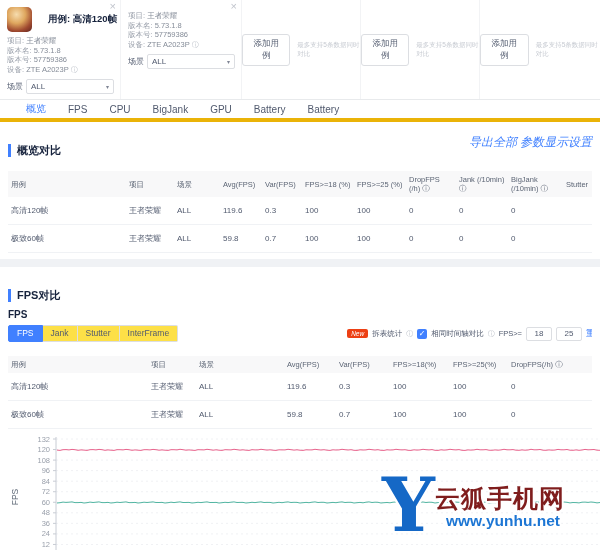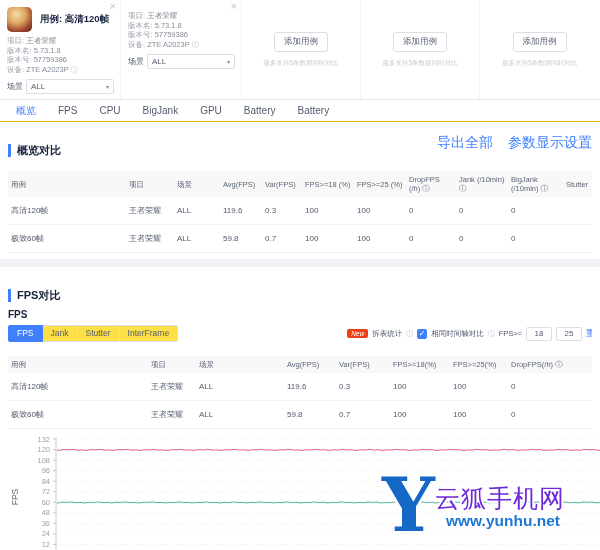--- a/index.html
+++ b/index.html
@@ -2,51 +2,51 @@
 <html><head>
 <meta charset="utf-8">
 <style>
   * { box-sizing: border-box; margin: 0; padding: 0; }
   html,body { width:600px; height:550px; overflow:hidden; }
   body { font-family:"Liberation Sans", sans-serif; color:#515a6e; background:#fff; position:relative; font-size:11px; }
 
   
   .top-row { display:flex; height:100px; border-bottom:1px solid #e8eaec; }
   .case-card { width:121px; flex:none; border-right:1px solid #f2f3f5; padding:7px 6px 4px 7px; position:relative; }
-  .case-head { display:flex; align-items:center; gap:8px; }
+  .case-head { display:flex; align-items:center; gap:16px; }
   .game-icon { width:25px; height:25px; border-radius:5px; flex:none;
     background: radial-gradient(circle at 38% 30%, #f6dcae 0%, #dfa75f 38%, #a04a30 70%, #5d2320 100%); }
   .case-title { font-size:9.5px; font-weight:bold; color:#17233d; white-space:nowrap; }
   .close-x { position:absolute; top:1px; right:4px; color:#c0c4cc; font-size:11px; cursor:pointer; line-height:11px; }
   .case-fields { margin-top:4px; }
   .cfield { font-size:7.5px; color:#9aa0ab; line-height:9.5px; white-space:nowrap; }
   .cfield .cval { color:#868d99; }
   .info-i { color:#b8bdc6; font-size:7px; }
   .scene-row { display:flex; align-items:center; gap:3px; margin-top:5px; }
   .scene-label { font-size:8px; color:#515a6e; flex:none; }
   .scene-select { flex:1; border:1px solid #dcdee2; border-radius:2px; height:15px; display:flex;
     align-items:center; justify-content:space-between; padding:0 4px; font-size:8px; color:#515a6e; background:#fff; cursor:pointer; }
   .caret { font-size:6px; color:#808695; }
-  .add-panel { width:119px; flex:none; border-right:1px solid #f2f3f5; display:flex; flex-direction:column;
+  .add-panel { width:119px; flex:none; border-right:1px solid #f2f3f5; display:flex; flex-direction:row;
     align-items:center; justify-content:center; gap:7px; }
   .add-panel:last-child { border-right:none; }
   .add-btn { border:1px solid #dcdee2; border-radius:3px; background:#fff; font-size:8.5px; color:#515a6e;
     padding:3px 9px; cursor:pointer; }
   .add-hint { font-size:6.5px; color:#c6cad1; }
 
   
-  .nav-tabs { display:flex; border-bottom:1px solid #eab308; padding:0 16px; height:22px; align-items:center;text-align:center; }
+  .nav-tabs { display:flex; border-bottom:4px solid #eab308; padding:0 26px; height:22px; align-items:center;text-align:center; }
   .nav-tab { font-size:10px; color:#515a6e; margin-right:22px; cursor:pointer; white-space:nowrap; }
   .nav-tab.active { color:#4080ff; }
 
   
   .section { padding:6px 8px 0 8px; }
   .sec-head { display:flex; align-items:center; justify-content:space-between; }
   .sec-title { font-size:11px; font-weight:bold; color:#17233d; border-left:3px solid #4080ff; padding-left:6px; line-height:13px;margin-top:16px; }
-  .sec-links a { color:#4080ff; font-size:14px; margin-left:12px; text-decoration:none; cursor:pointer; }
+  .sec-links a { color:#4080ff; font-size:12px; margin-left:0; text-decoration:none; cursor:pointer;font-style:italic; }
 
   .tbl-wrap { overflow:hidden; margin-top:14px; width:584px; }
   table { border-collapse:collapse; table-layout:fixed; }
   #overview-table { width:625px; }
   #fps-table { width:584px; }
   th { background:#f8f8f9; color:#5c6575; font-size:7.5px; font-weight:normal; text-align:left;
     padding:4px 3px; line-height:9px; vertical-align:middle; }
   td { font-size:8px; color:#515a6e; padding:8px 3px; border-bottom:1px solid #f0f2f5; white-space:nowrap; }
 
   .band { height:8px; background:#f0f2f5; margin-top:6px; }
@@ -76,21 +76,21 @@
   .sb-track { flex:1; height:9px; background:#42a1f5; cursor:pointer; }
   .legend-row { display:flex; justify-content:center; gap:16px; margin-top:4px; font-size:8px; color:#606a78; }
   .legend-item { display:flex; align-items:center; gap:4px; }
   .legend-dash { width:14px; height:2px; display:inline-block; }
 
   
   .watermark { position:absolute; right:2px; bottom:4px; width:216px; height:72px; pointer-events:none; }
   .wm-outline { text-shadow:1.5px 1.5px 0 #fff,-1.5px -1.5px 0 #fff,1.5px -1.5px 0 #fff,-1.5px 1.5px 0 #fff,0 1.5px 0 #fff,0 -1.5px 0 #fff,1.5px 0 0 #fff,-1.5px 0 0 #fff; }
   .wm-y { position:absolute; left:0; top:-8px; font-family:"DejaVu Serif", serif; font-weight:bold;
     font-size:74px; color:#1568c6; line-height:78px; }
-  .wm-title { position:absolute; left:53px; top:8px; font-size:25px; font-weight:normal; color:#6d28d9; letter-spacing:1px; white-space:nowrap; }
+  .wm-title { position:absolute; left:53px; top:8px; font-size:25px; font-weight:bold; color:#7f1d1d; letter-spacing:1px; white-space:nowrap; }
   .wm-url { position:absolute; left:64px; top:38px; font-size:15.5px; font-weight:bold; color:#1d76d4; white-space:nowrap; }
 </style>
 </head>
 <body>
 
 <div class="top-row">
 
   <div class="case-card">
     <span class="close-x">×</span>
     <div class="case-head">

